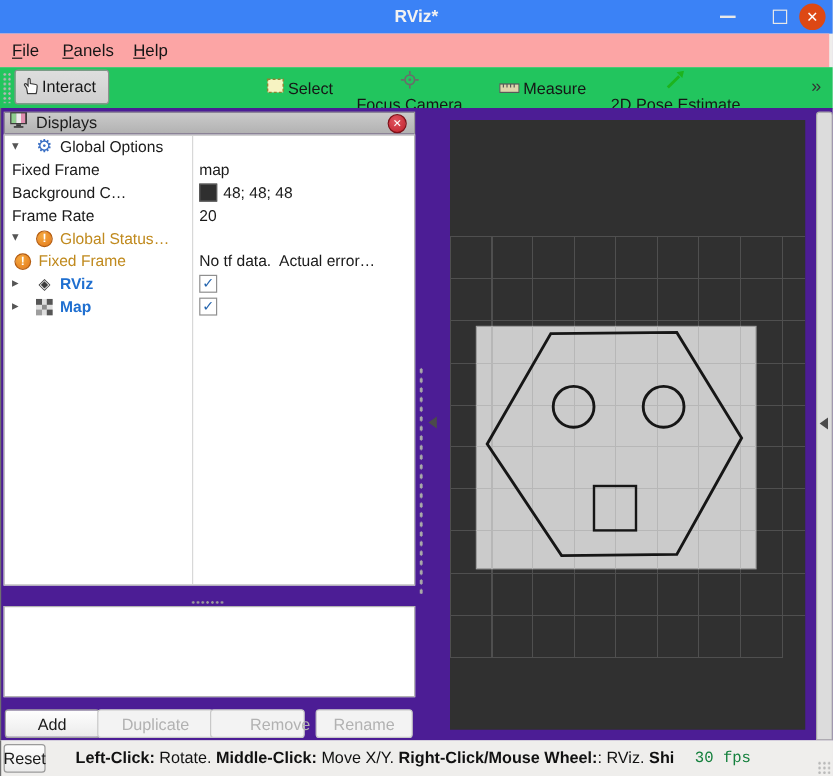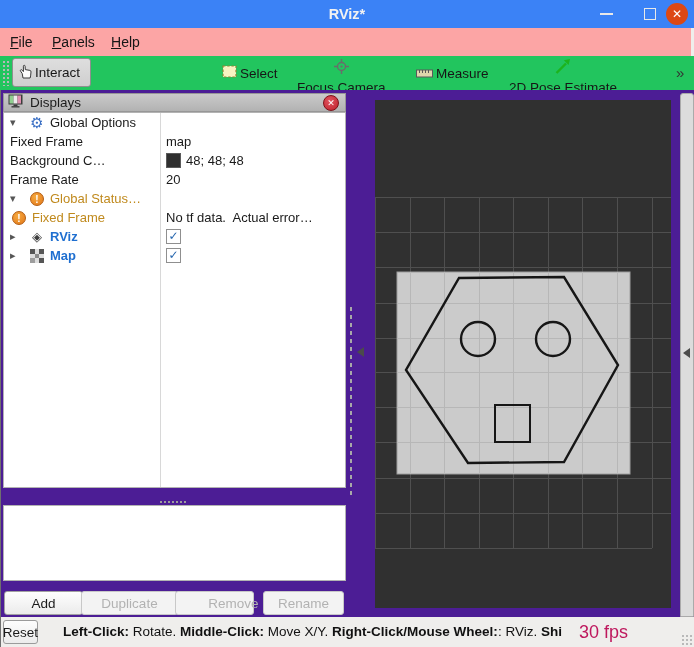--- a/index.html
+++ b/index.html
@@ -91,21 +91,21 @@
 
   
   #statusbar{position:absolute;left:0;top:617px;width:694px;height:30px;background:#efeeec;
       border-left:1px solid #6f6f6f;box-sizing:border-box;}
   #reset-btn{position:absolute;left:2px;top:3px;width:35px;height:24px;box-sizing:border-box;
       border:1px solid #9b9b9b;border-radius:3px;background:linear-gradient(#fdfdfd,#ececec);
       font-size:13.5px;color:#1a1a1a;display:flex;align-items:center;justify-content:center;font-family:inherit;}
   #status-help{position:absolute;left:62px;top:0;width:514px;height:30px;line-height:30px;
       font-size:13.5px;color:#111;white-space:pre;overflow:hidden;}
   #status-help .b{font-weight:bold;}
-  #fps{position:absolute;left:578px;top:0;height:30px;line-height:30px;font-size:18px;color:#be185d;}
+  #fps{position:absolute;left:578px;top:0;height:30px;line-height:30px;font-size:13px;color:#15803d;font-family:Liberation Mono, monospace;}
   #resize-grip{position:absolute;right:2px;bottom:2px;width:11px;height:11px;
       background-image:radial-gradient(#b9b9b9 1px,transparent 1.2px);background-size:4px 4px;}
 
   u{text-decoration:underline;}
 </style>
 </head>
 <body>
 
 <div id="win">
 

